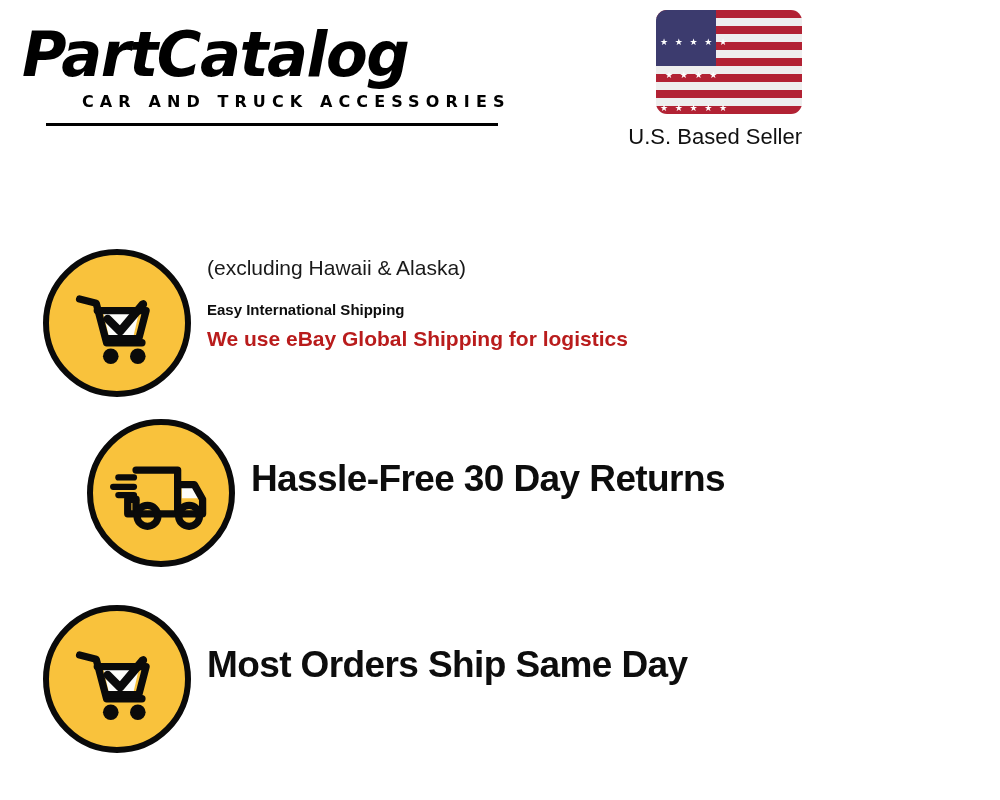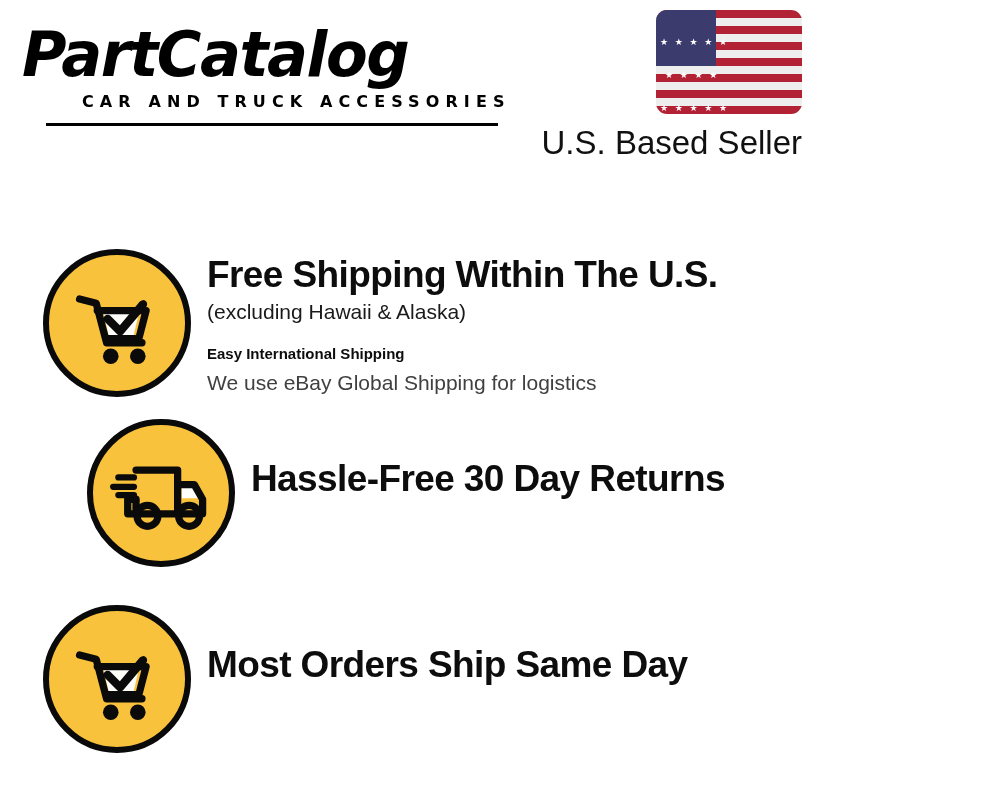--- a/index.html
+++ b/index.html
@@ -108,21 +108,21 @@
     letter-spacing: 2.1px;
     padding: 5px 0 0 4px;
     box-sizing: border-box;
     white-space: pre;
   }
   .flag .stars div:nth-child(even) {
     padding-left: 5px;
   }
   .seller-label {
     margin-top: 6px;
-    font-size: 33px;
+    font-size: 22px;
     font-weight: 400;
     color: #111111;
     white-space: nowrap;
     letter-spacing: 0px;
     position: absolute;
     right: 0;
     top: 108px;
   }
 
   
@@ -189,23 +189,23 @@
   .feature-sub-strong {
     font-size: 15px;
     font-weight: 700;
     line-height: 29px;
     color: #0d0d0d;
     margin-top: 12px;
     white-space: nowrap;
   }
   .feature-sub-note {
     font-size: 21px;
-    font-weight: 400;
+    font-weight: 700;
     line-height: 29px;
-    color: #404040;
+    color: #b91c1c;
     white-space: nowrap;
   }
 </style>
 </head>
 <body>
 
 <div class="header">
 
   <div class="brand-logo">
     <div class="brand-wordmark">PartCatalog</div>
@@ -237,21 +237,20 @@
       <svg viewBox="0 0 100 100" aria-hidden="true">
         <polygon points="36,36 72,36 66,62 42,62" fill="#fdfdfa"></polygon>
         <path d="M14,27 L30,31 L40,69 L74,69" fill="none" stroke="#0a0a0a" stroke-width="7" stroke-linecap="round" stroke-linejoin="round"></path>
         <path d="M31,38 L78,38 L71,65 L40,65" fill="none" stroke="#0a0a0a" stroke-width="7" stroke-linecap="round" stroke-linejoin="round"></path>
         <path d="M41,46 L53,58 L75,32" fill="none" stroke="#0a0a0a" stroke-width="8" stroke-linecap="round" stroke-linejoin="round"></path>
         <circle cx="44" cy="82" r="7.5" fill="#0a0a0a"></circle>
         <circle cx="70" cy="82" r="7.5" fill="#0a0a0a"></circle>
       </svg>
     </div>
     <div class="feature-text">
-      <div class="feature-title">Free Shipping Within The U.S.</div>
       <div class="feature-sub">(excluding Hawaii &amp; Alaska)</div>
       <div class="feature-sub-strong">Easy International Shipping</div>
       <div class="feature-sub-note">We use eBay Global Shipping for logistics</div>
     </div>
   </div>
 
   <div class="feature-row row-2">
     <div class="icon-badge">
       <svg viewBox="0 0 100 100" aria-hidden="true">
         <polygon points="70,40 84,40 88,55 70,55" fill="#fdfdfa"></polygon>

